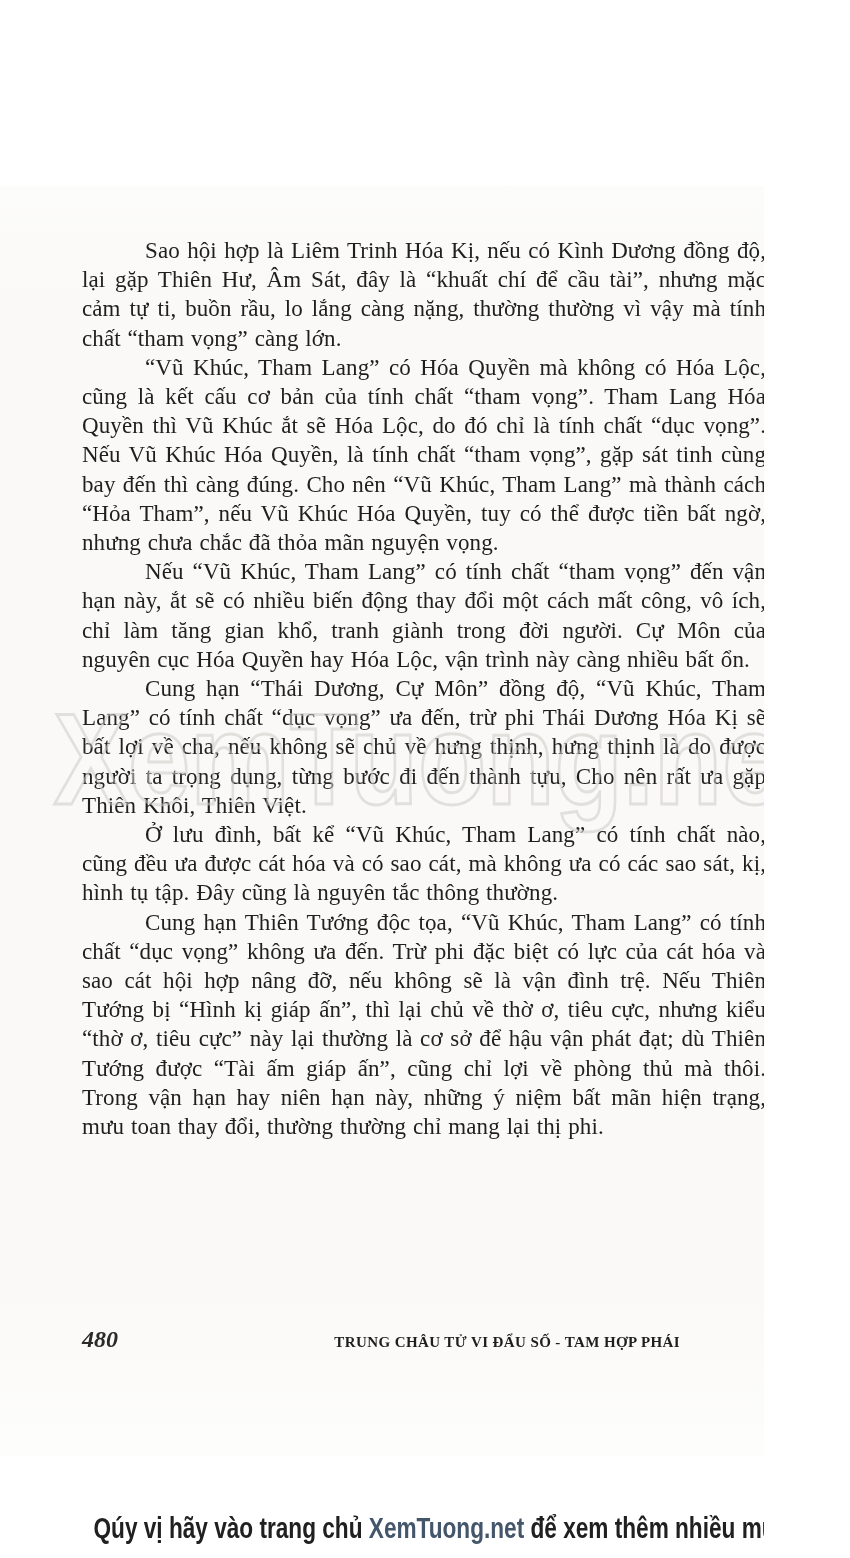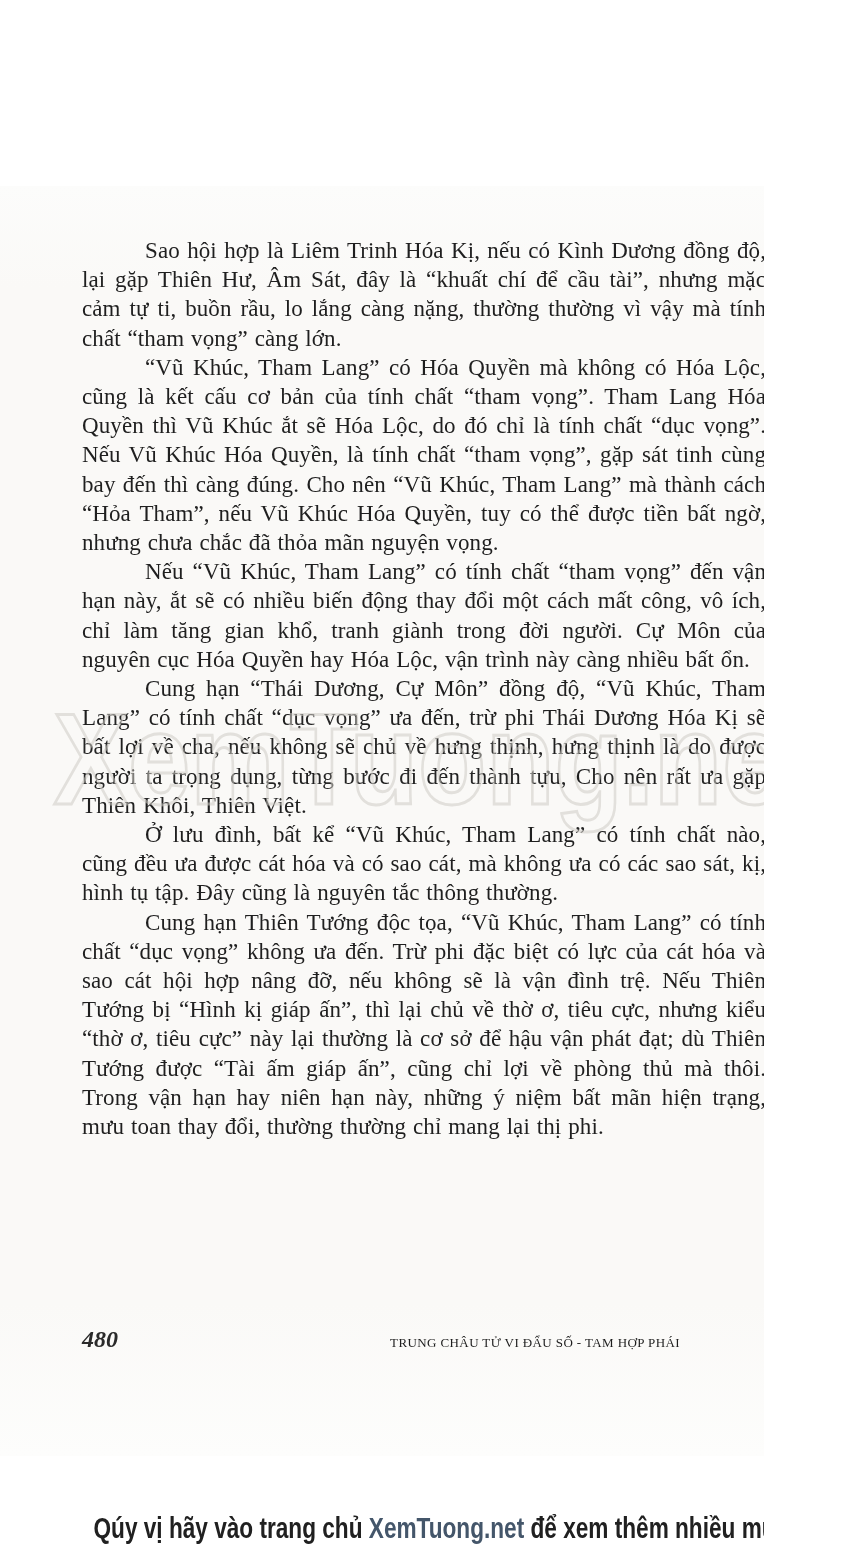--- a/index.html
+++ b/index.html
@@ -55,22 +55,22 @@
   }
   .page-number{
     font-family:"Liberation Serif", serif;
     font-style:italic;
     font-weight:bold;
     font-size:24px;
     color:#2a2a2a;
   }
   .footer-title{
     font-family:"Liberation Serif", serif;
-    font-weight:normal;
-    font-size:13px;
+    font-weight:bold;
+    font-size:15px;
     letter-spacing:0.4px;
     color:#1e1e1e;
   }
   .caption{
     position:absolute;
     left:0;width:850px;top:1512px;
     text-align:center;
     font-family:"Liberation Sans", sans-serif;
     font-weight:bold;
     font-size:29px;

